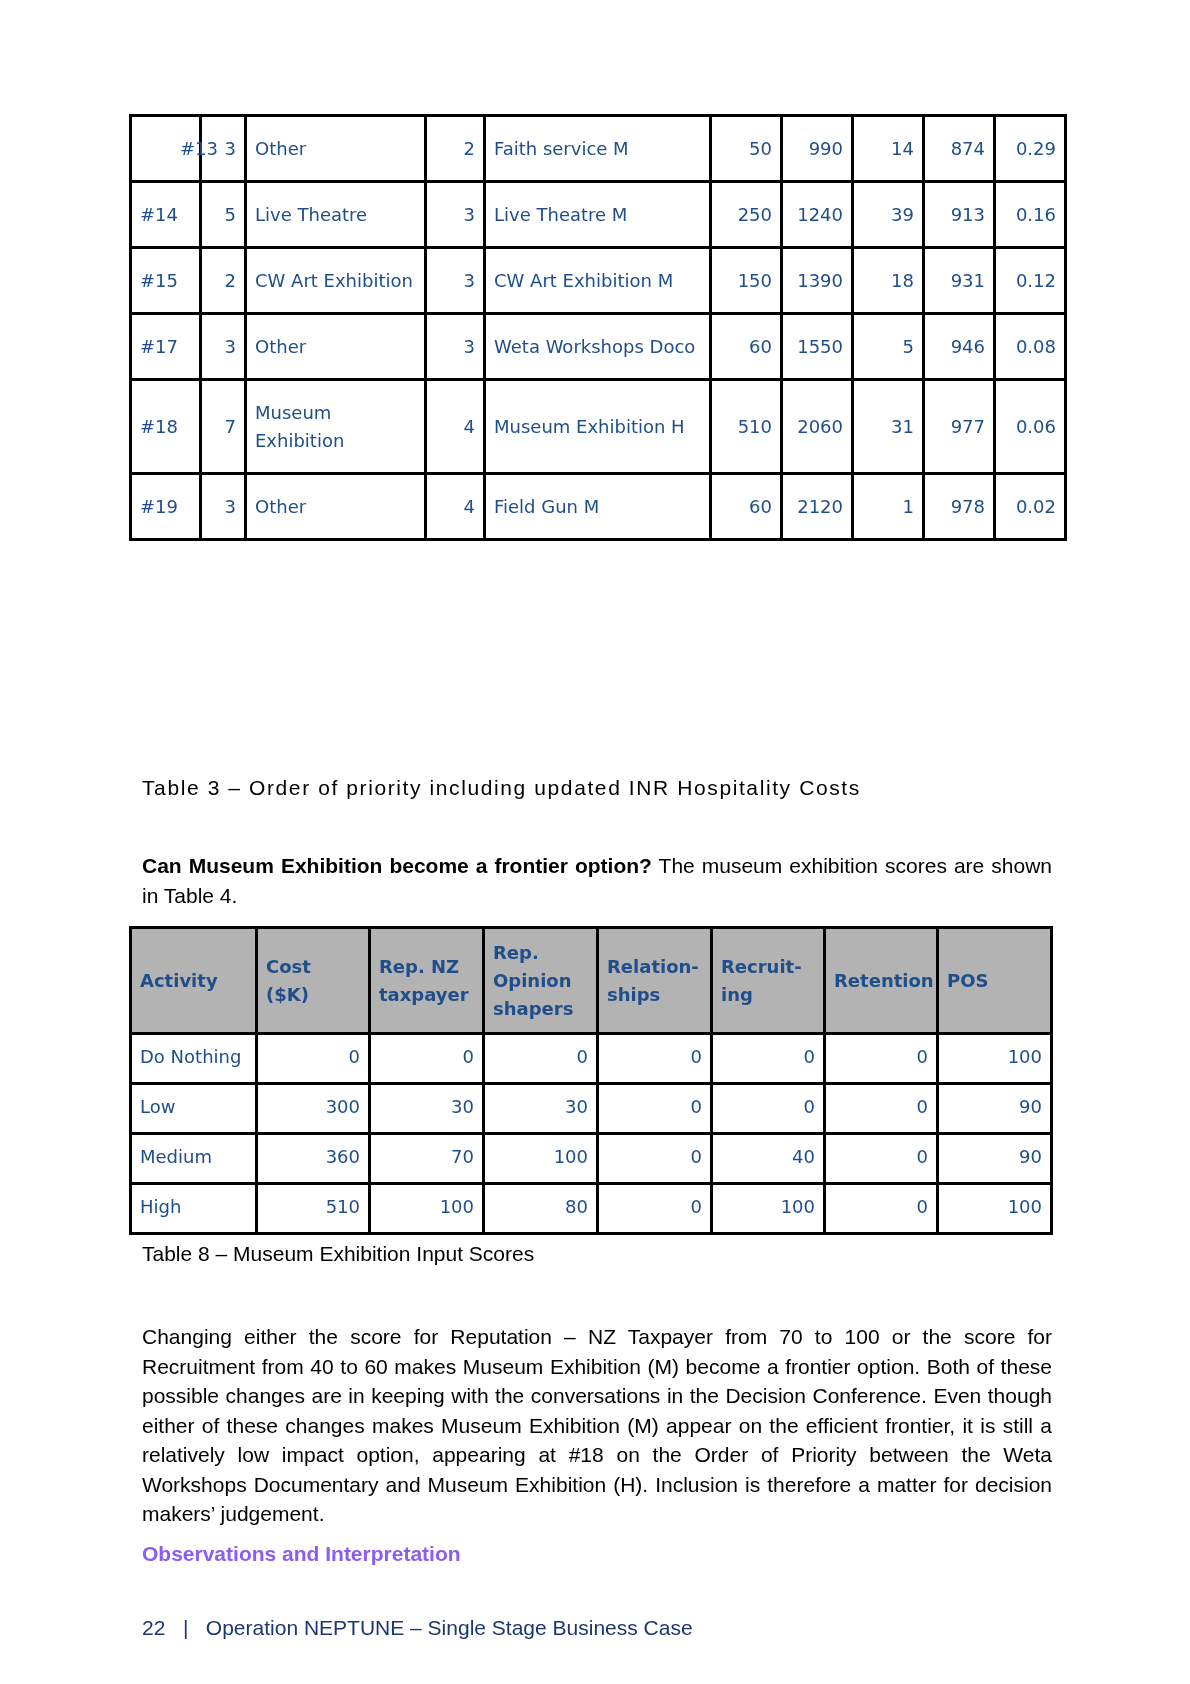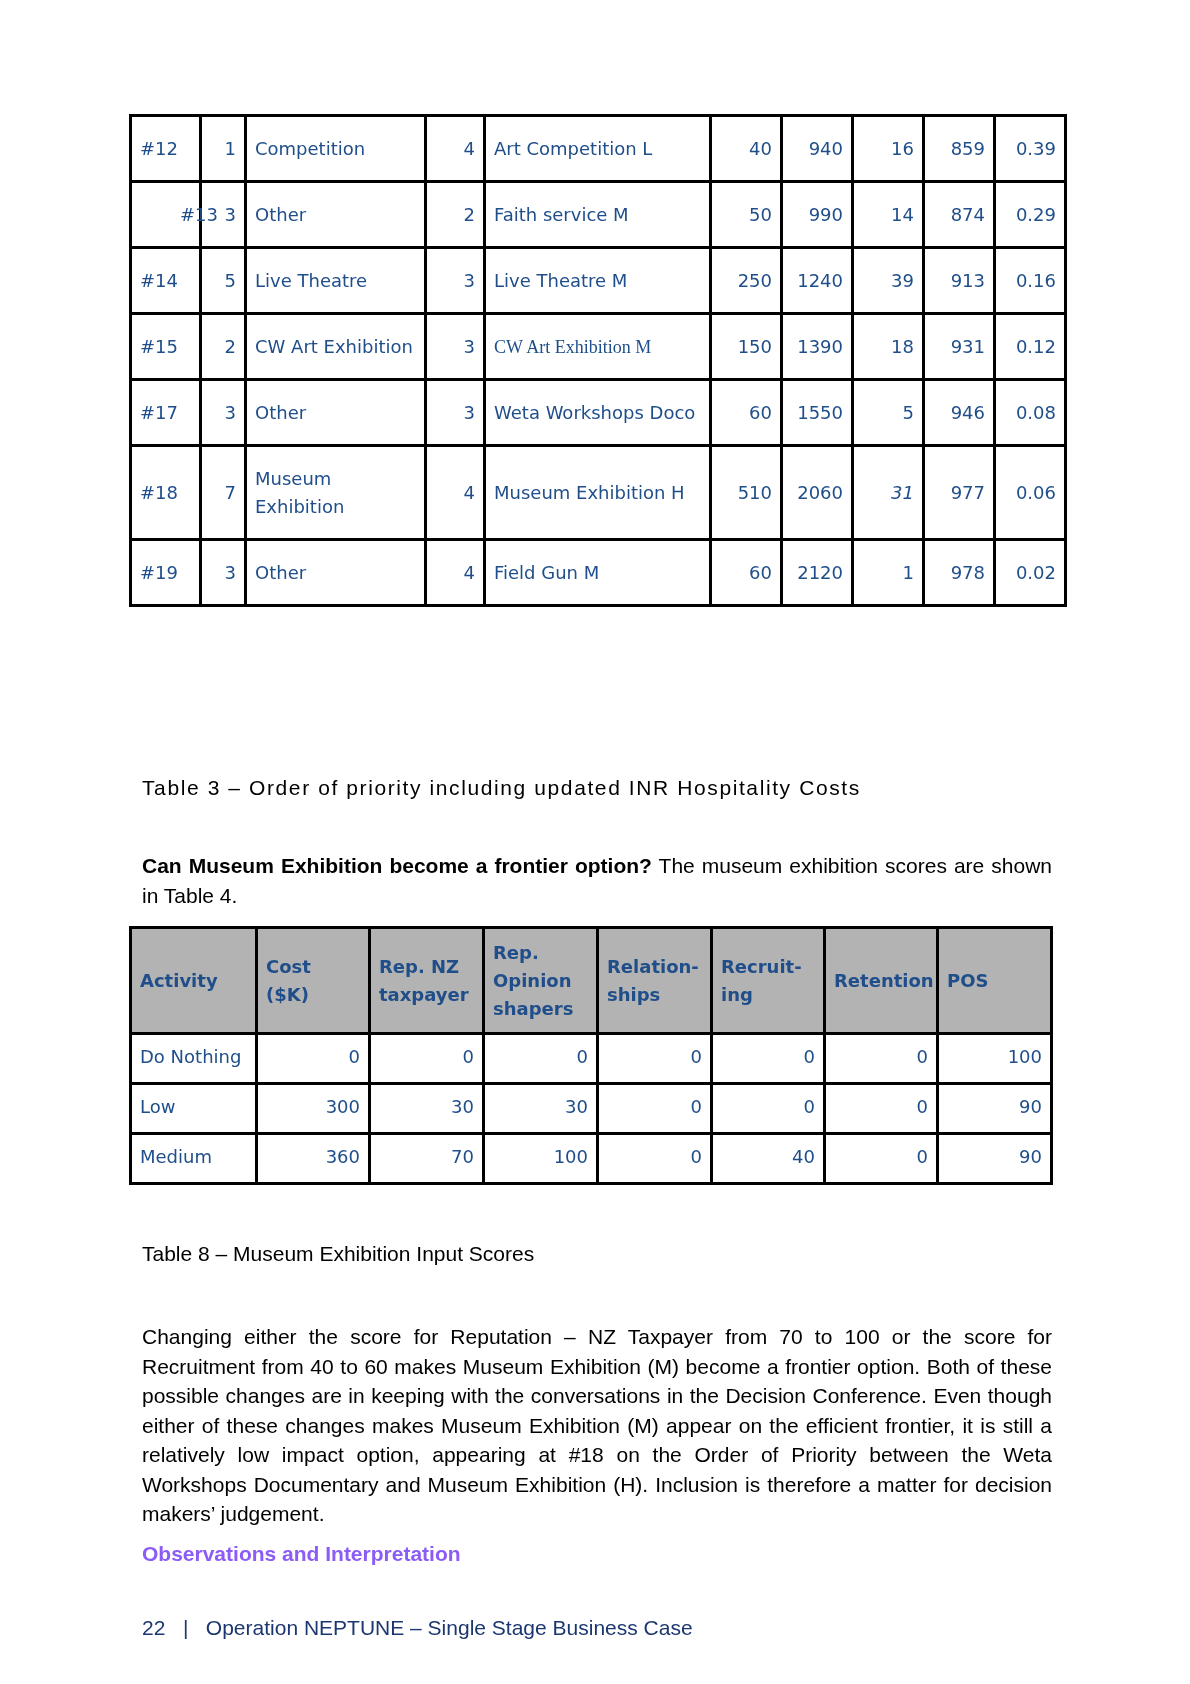--- a/index.html
+++ b/index.html
@@ -51,32 +51,20 @@
       <col style="width:59px">
     <col style="width:226px">
       <col style="width:71px">
       <col style="width:71px">
       <col style="width:71px">
     <col style="width:71px">
       <col style="width:71px">
   </colgroup>
   <tbody id="t3-body">
       <tr>
-        <td class="l" style="white-space: nowrap;">#12</td>
-        <td class="r" style="white-space: nowrap;">1</td>
-        <td class="l" style="white-space: nowrap;">Competition</td>
-        <td class="r" style="white-space: nowrap;">4</td>
-        <td class="l" style="white-space: nowrap;">Art Competition L</td>
-        <td class="r" style="white-space: nowrap;">40</td>
-        <td class="r" style="white-space: nowrap;">940</td>
-        <td class="r" style="white-space: nowrap;">16</td>
-        <td class="r" style="white-space: nowrap;">859</td>
-        <td class="r" style="white-space: nowrap;">0.39</td>
-      </tr>
-      <tr>
         <td class="l" style="white-space: nowrap; padding-left: 48px;">#13</td>
         <td class="r" style="white-space: nowrap;">3</td>
         <td class="l" style="white-space: nowrap;">Other</td>
         <td class="r" style="white-space: nowrap;">2</td>
         <td class="l" style="white-space: nowrap;">Faith service M</td>
         <td class="r" style="white-space: nowrap;">50</td>
         <td class="r" style="white-space: nowrap;">990</td>
         <td class="r" style="white-space: nowrap;">14</td>
         <td class="r" style="white-space: nowrap;">874</td>
         <td class="r" style="white-space: nowrap;">0.29</td>
@@ -91,21 +79,21 @@
         <td class="r" style="white-space: nowrap;">1240</td>
         <td class="r" style="white-space: nowrap;">39</td>
         <td class="r" style="white-space: nowrap;">913</td>
         <td class="r" style="white-space: nowrap;">0.16</td>
       </tr>
       <tr>
         <td class="l" style="white-space: nowrap;">#15</td>
         <td class="r" style="white-space: nowrap;">2</td>
         <td class="l" style="white-space: nowrap;">CW Art Exhibition</td>
         <td class="r" style="white-space: nowrap;">3</td>
-        <td class="l" style="white-space: nowrap; font-family: Liberation Serif, serif;">CW Art Exhibition M</td>
+        <td class="l" style="white-space: nowrap;">CW Art Exhibition M</td>
         <td class="r" style="white-space: nowrap;">150</td>
         <td class="r" style="white-space: nowrap;">1390</td>
         <td class="r" style="white-space: nowrap;">18</td>
         <td class="r" style="white-space: nowrap;">931</td>
         <td class="r" style="white-space: nowrap;">0.12</td>
       </tr>
       <tr>
         <td class="l" style="white-space: nowrap;">#17</td>
         <td class="r" style="white-space: nowrap;">3</td>
         <td class="l" style="white-space: nowrap;">Other</td>
@@ -118,21 +106,21 @@
         <td class="r" style="white-space: nowrap;">0.08</td>
       </tr>
       <tr class="tall">
         <td class="l" style="white-space: nowrap;">#18</td>
         <td class="r" style="white-space: nowrap;">7</td>
         <td class="l" style="white-space: normal;">Museum Exhibition</td>
         <td class="r" style="white-space: nowrap;">4</td>
         <td class="l" style="white-space: nowrap;">Museum Exhibition H</td>
         <td class="r" style="white-space: nowrap;">510</td>
         <td class="r" style="white-space: nowrap;">2060</td>
-        <td class="r" style="white-space: nowrap; font-style: italic;">31</td>
+        <td class="r" style="white-space: nowrap;">31</td>
         <td class="r" style="white-space: nowrap;">977</td>
         <td class="r" style="white-space: nowrap;">0.06</td>
       </tr>
       <tr>
         <td class="l" style="white-space: nowrap;">#19</td>
         <td class="r" style="white-space: nowrap;">3</td>
         <td class="l" style="white-space: nowrap;">Other</td>
         <td class="r" style="white-space: nowrap;">4</td>
         <td class="l" style="white-space: nowrap;">Field Gun M</td>
         <td class="r" style="white-space: nowrap;">60</td>
@@ -197,20 +185,30 @@
       <tr class="row">
         <td class="l">Medium</td>
         <td class="r">360</td>
         <td class="r">70</td>
         <td class="r">100</td>
         <td class="r">0</td>
         <td class="r">40</td>
         <td class="r">0</td>
         <td class="r">90</td>
       </tr>
+      <tr class="row">
+        <td class="l">High</td>
+        <td class="r">510</td>
+        <td class="r">100</td>
+        <td class="r">80</td>
+        <td class="r">0</td>
+        <td class="r">100</td>
+        <td class="r">0</td>
+        <td class="r">100</td>
+      </tr>
     </tbody>
 </table>
 
 <div class="abs caption4">Table 8 – Museum Exhibition Input Scores</div>
 
 <div class="abs para" style="top:1322px;">Changing either the score for Reputation – NZ Taxpayer from 70 to 100 or the score for Recruitment from 40 to 60 makes Museum Exhibition (M) become a frontier option.  Both of these possible changes are in keeping with the conversations in the Decision Conference. Even though either of these changes makes Museum Exhibition (M) appear on the efficient frontier, it is still a relatively low impact option, appearing at #18 on the Order of Priority between the Weta Workshops Documentary and Museum Exhibition (H). Inclusion is therefore a matter for decision makers’ judgement.</div>
 
 <div class="abs heading">Observations and Interpretation</div>
 
 <div class="abs footer"><span>22</span>   <span>|</span>   <span>Operation NEPTUNE – Single Stage Business Case</span></div>

